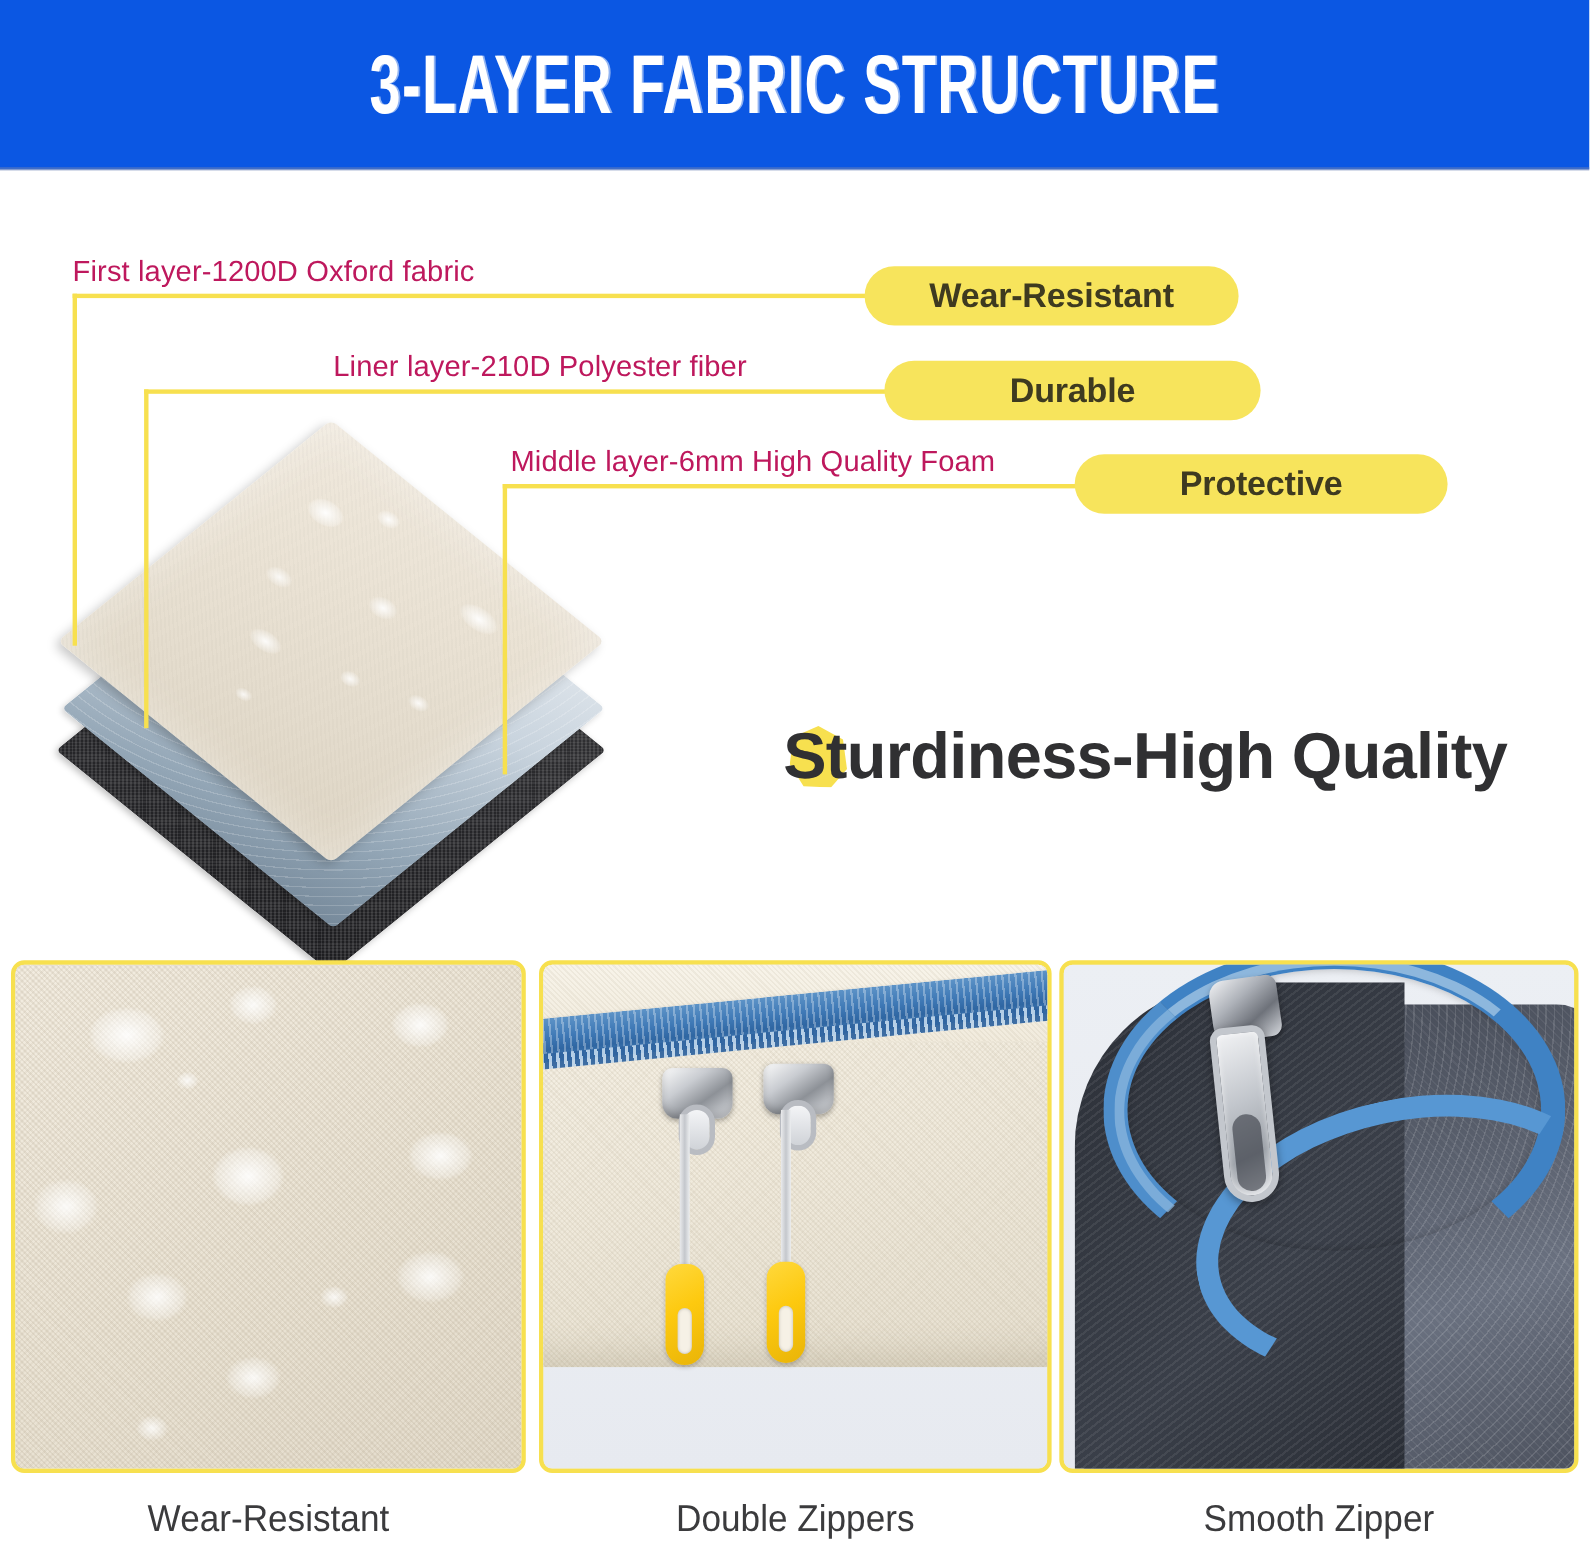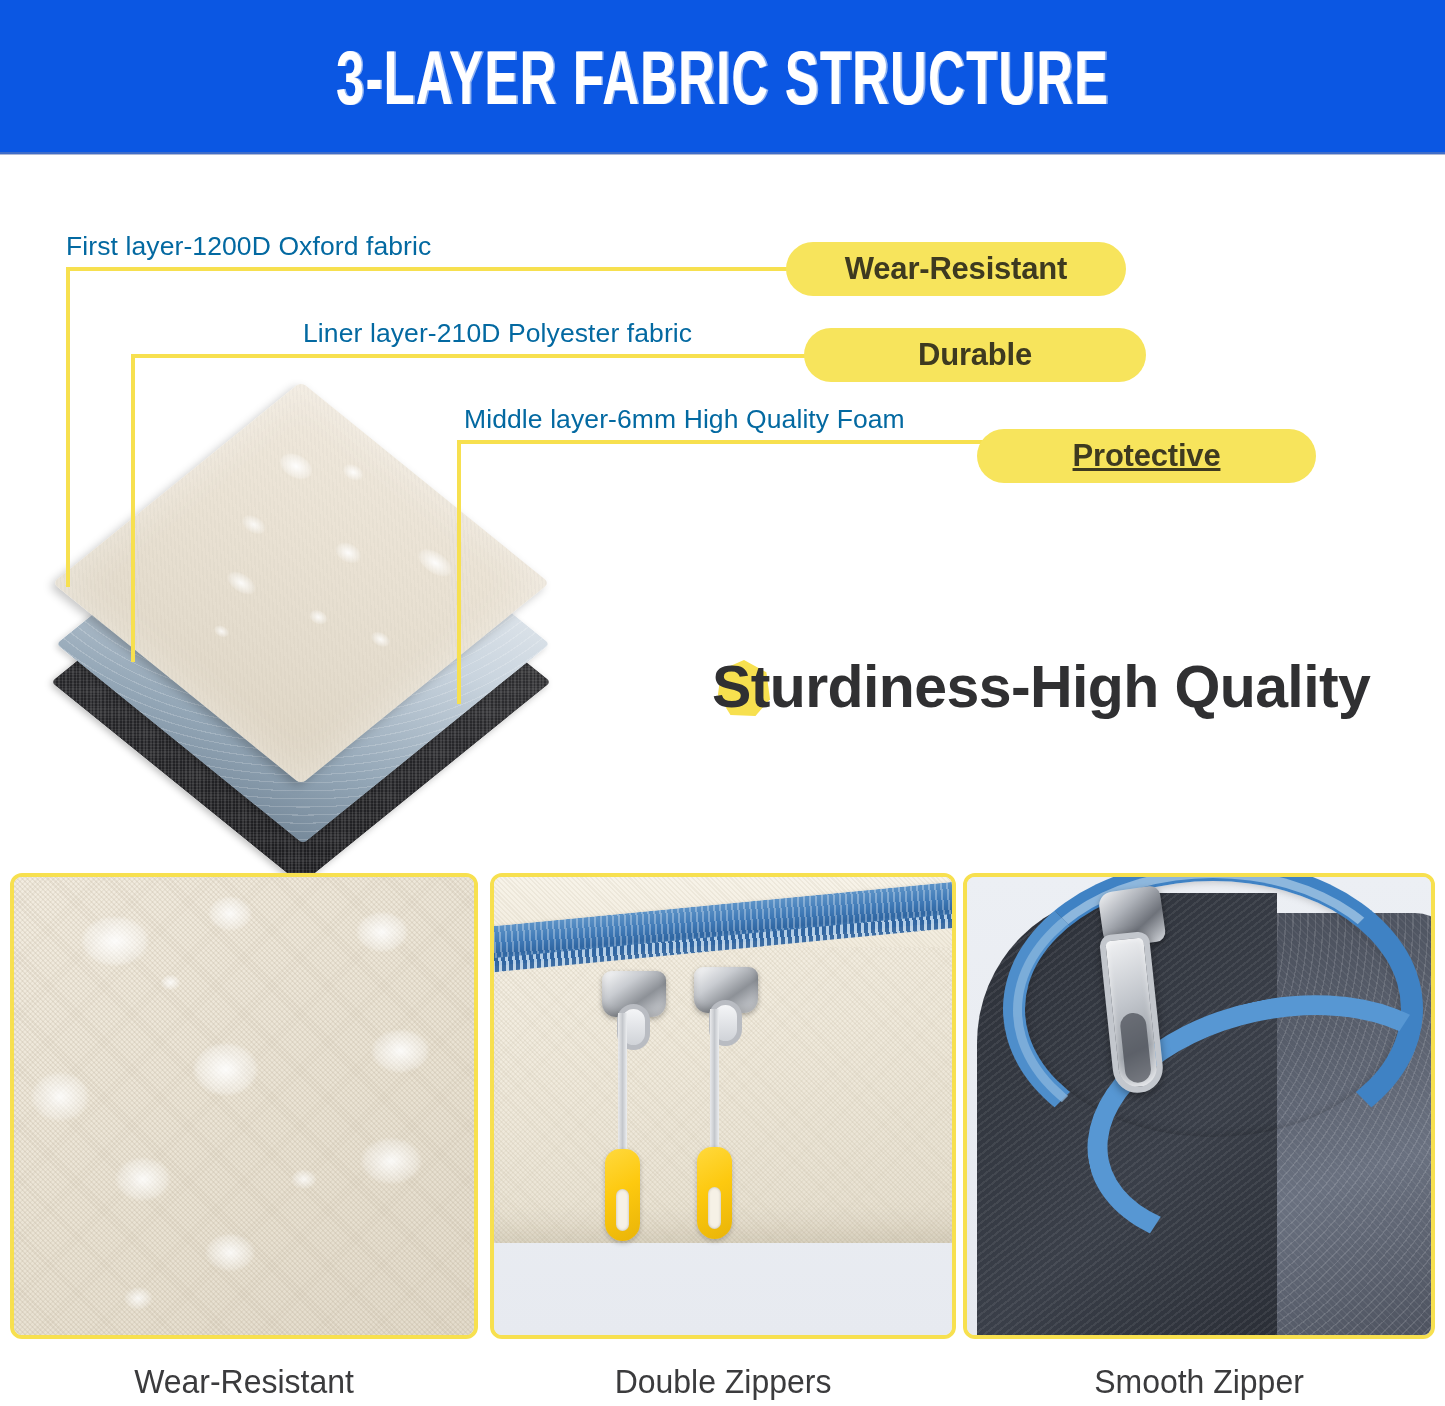--- a/index.html
+++ b/index.html
@@ -31,21 +31,21 @@
     position:absolute; left:0; top:152px; width:1445px; height:3px;
     background:#6b7fb5; opacity:.55;
   }
 
   
   .diagram { position: absolute; left: 0; top: 154px; width: 1445px; height: 706px; }
 
   .anno-text {
     position: absolute;
     font-family: "Liberation Sans", sans-serif;
-    font-size: 26.5px; color: #0369a1; white-space: nowrap;
+    font-size: 26.5px; color: #be185d; white-space: nowrap;
     letter-spacing: 0.1px;
   }
   .t1 { left: 66px;  top: 77px; }
   .t2 { left: 303px; top: 164px; }
   .t3 { left: 464px; top: 250px; }
 
   
   .lead-h { position:absolute; height:4px; background:#f7e04f; }
   .lead-v { position:absolute; width:4px;  background:#f7e04f; }
   .lh1 { left: 66px;  top: 113px; width: 742px; }
@@ -58,21 +58,21 @@
   
   .pill {
     position: absolute; display: flex; align-items: center; justify-content: center;
     background: #f7e45c; border-radius: 40px;
     color: #3e3a20; font-size: 31px; font-weight: bold;
     font-family: "Liberation Sans", sans-serif;
     white-space: nowrap; letter-spacing: -0.2px;
   }
   .p1 { left: 786px; top: 88px;  width: 340px; height: 54px; }
   .p2 { left: 804px; top: 174px; width: 342px; height: 54px; }
-  .p3 { left: 977px; top: 275px; width: 339px; height: 54px; text-decoration: underline; }
+  .p3 { left: 977px; top: 259px; width: 339px; height: 54px; }
 
   
   .stack { position:absolute; left: 14px; top: 270px; width: 700px; height: 420px; }
   .layer { position: absolute; left: 135px; top: 0px; width: 312px; height: 312px;
            transform: rotate(45deg) skew(-6deg, -6deg); }
 
   
   .layer-bottom {
     top: 98px; left: 127px; width: 320px; height: 320px;
     background:
@@ -304,21 +304,21 @@
     </div>
 
     <div class="lead-h lh1"></div>
     <div class="lead-v lv1"></div>
     <div class="lead-h lh2"></div>
     <div class="lead-v lv2"></div>
     <div class="lead-h lh3"></div>
     <div class="lead-v lv3"></div>
 
     <div class="anno-text t1">First layer-1200D Oxford fabric</div>
-    <div class="anno-text t2">Liner layer-210D Polyester fabric</div>
+    <div class="anno-text t2">Liner layer-210D Polyester fiber</div>
     <div class="anno-text t3">Middle layer-6mm High Quality Foam</div>
 
     <div class="pill p1">Wear-Resistant</div>
     <div class="pill p2">Durable</div>
     <div class="pill p3">Protective</div>
 
     <div class="sturdy">
       <div class="sturdy-hex"></div>
       <div class="sturdy-text">Sturdiness-High Quality</div>
     </div>

